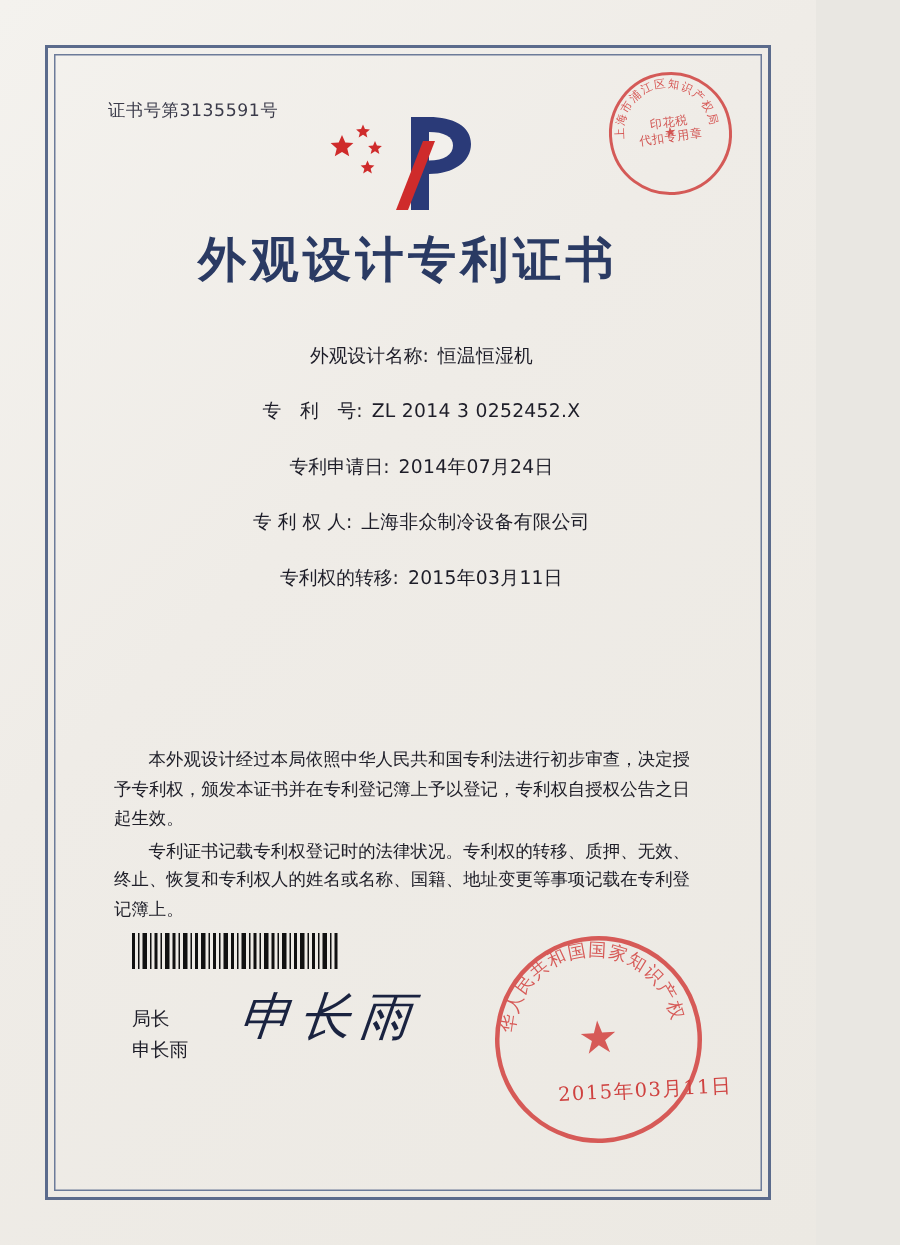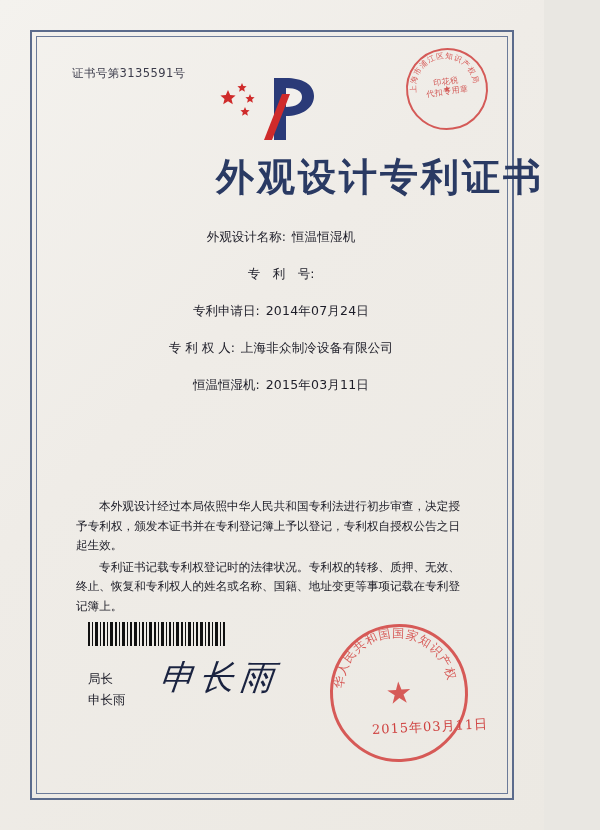--- a/index.html
+++ b/index.html
@@ -98,22 +98,22 @@
     text-align: center;
   }
   .logo svg { display: inline-block; }
 
   
   .main-title {
     position: absolute;
     left: 0;
     right: 0;
     top: 152px;
-    text-align: right;
-    font-size: 38px;
+    text-align: center;
+    font-size: 32px;
     letter-spacing: 3px;
     color: #2a3a63;
     font-weight: bold;
     font-family: "DejaVu Sans", "Liberation Sans", sans-serif;
   }
 
   
   .fields {
     position: absolute;
     left: 88px;
@@ -280,31 +280,32 @@
 
   <div class="main-title">外观设计专利证书</div>
 
   <div class="fields">
     <div class="field-row">
       <span class="field-label">外观设计名称:</span>
       <span class="field-value">恒温恒湿机</span>
     </div>
     <div class="field-row">
       <span class="field-label">专　利　号:</span>
+      <span class="field-value">ZL 2014 3 0252452.X</span>
     </div>
     <div class="field-row">
       <span class="field-label">专利申请日:</span>
       <span class="field-value">2014年07月24日</span>
     </div>
     <div class="field-row">
       <span class="field-label">专 利 权 人:</span>
       <span class="field-value">上海非众制冷设备有限公司</span>
     </div>
     <div class="field-row">
-      <span class="field-label">恒温恒湿机:</span>
+      <span class="field-label">专利权的转移:</span>
       <span class="field-value">2015年03月11日</span>
     </div>
   </div>
 
   <div class="body-text">
     <p>本外观设计经过本局依照中华人民共和国专利法进行初步审查，决定授予专利权，颁发本证书并在专利登记簿上予以登记，专利权自授权公告之日起生效。</p>
     <p>专利证书记载专利权登记时的法律状况。专利权的转移、质押、无效、终止、恢复和专利权人的姓名或名称、国籍、地址变更等事项记载在专利登记簿上。</p>
   </div>
 
   <div class="barcode">

